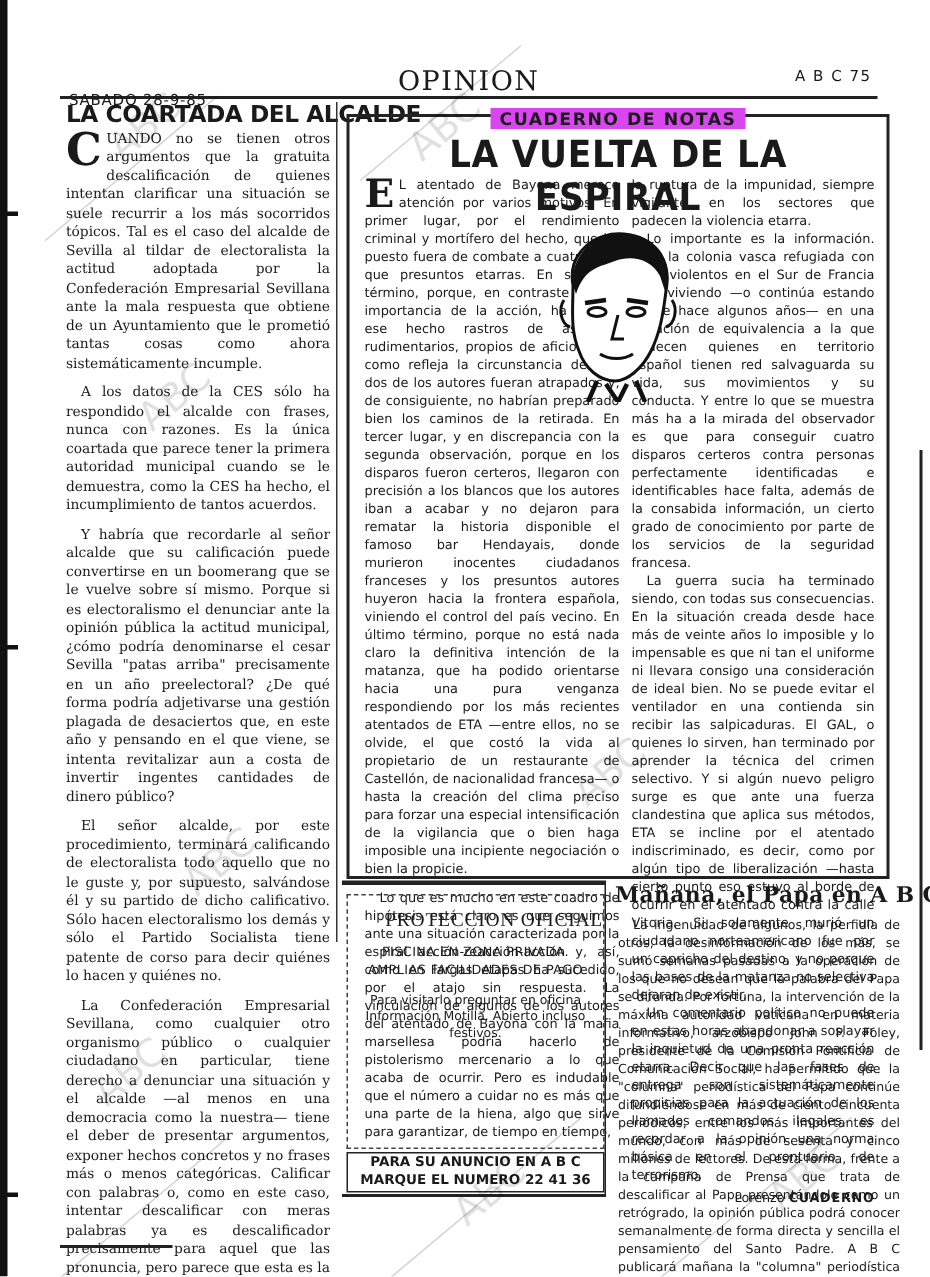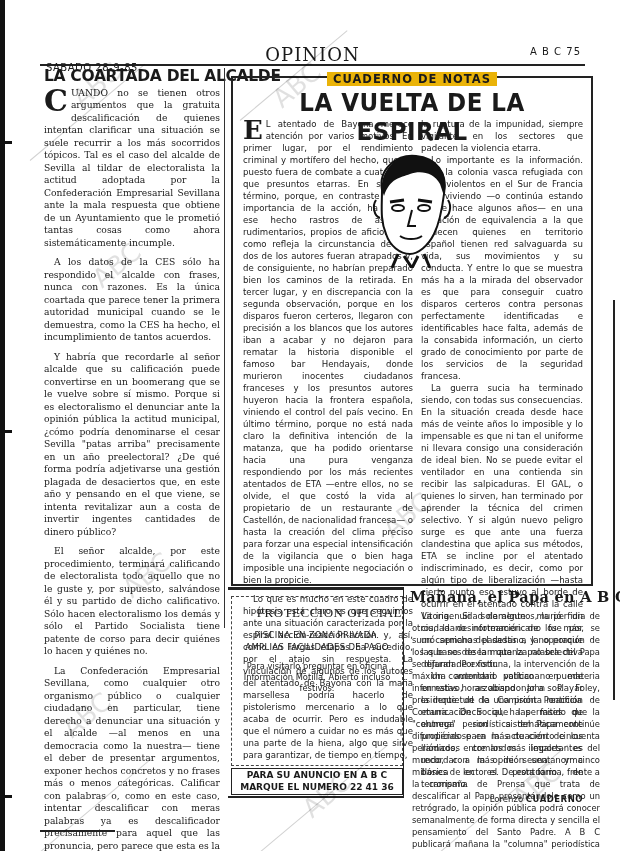--- a/index.html
+++ b/index.html
@@ -12,21 +12,21 @@
   .header .page{position:absolute;right:4px;top:2px;font-size:10px;font-family:"DejaVu Sans",sans-serif;letter-spacing:1px;}
   .col{position:absolute;font-size:9.2px;line-height:12.5px;text-align:justify;}
   .col p{margin:0 0 7px 0;text-indent:10px;}
   .col p.first{text-indent:0;}
   .dropcap{float:left;font-size:30px;line-height:24px;font-weight:bold;margin:2px 3px 0 0;}
   .left-col{left:44px;top:70px;width:176px;}
   .left-title{font-family:"DejaVu Sans",sans-serif;font-weight:bold;font-size:15.5px;letter-spacing:-0.3px;margin-bottom:4px;white-space:nowrap;}
   .vrule{position:absolute;left:224px;top:68px;width:1px;height:560px;background:#333;}
   .notes-box{position:absolute;left:231px;top:76px;width:358px;height:506px;border:2px solid #222;}
   .notes-kicker{position:absolute;left:0;right:0;top:-10px;text-align:center;}
-  .notes-kicker span{background:#eab308;padding:0 6px;font-family:"DejaVu Sans",sans-serif;font-weight:bold;font-size:11.5px;letter-spacing:1px;}
+  .notes-kicker span{background:#d946ef;padding:0 6px;font-family:"DejaVu Sans",sans-serif;font-weight:bold;font-size:11.5px;letter-spacing:1px;}
   .notes-title{position:absolute;left:0;right:0;top:10px;text-align:center;font-family:"DejaVu Sans",sans-serif;font-weight:bold;font-size:25px;letter-spacing:0.5px;transform:scaleX(0.92);}
   .notes-body{font-family:"DejaVu Sans",sans-serif;font-size:8.6px;line-height:12px;}
   .nb1{left:10px;top:40px;width:170px;}
   .nb2{left:188px;top:40px;width:162px;}
   .portrait{position:absolute;left:140px;top:68px;width:88px;height:118px;}
   .signature{text-align:right;font-family:"DejaVu Sans",sans-serif;font-size:8.5px;margin-top:3px;}
   .signature b{letter-spacing:0.5px;}
   .ad-box{position:absolute;left:231px;top:596px;width:170px;height:168px;border:1px dashed #444;}
   .ad-top-rule{position:absolute;left:228px;top:587px;width:176px;height:3px;background:#222;}
   .ad-title{text-align:center;font-family:"DejaVu Sans",sans-serif;font-weight:bold;font-size:25px;line-height:30px;margin-top:10px;letter-spacing:1px;}

